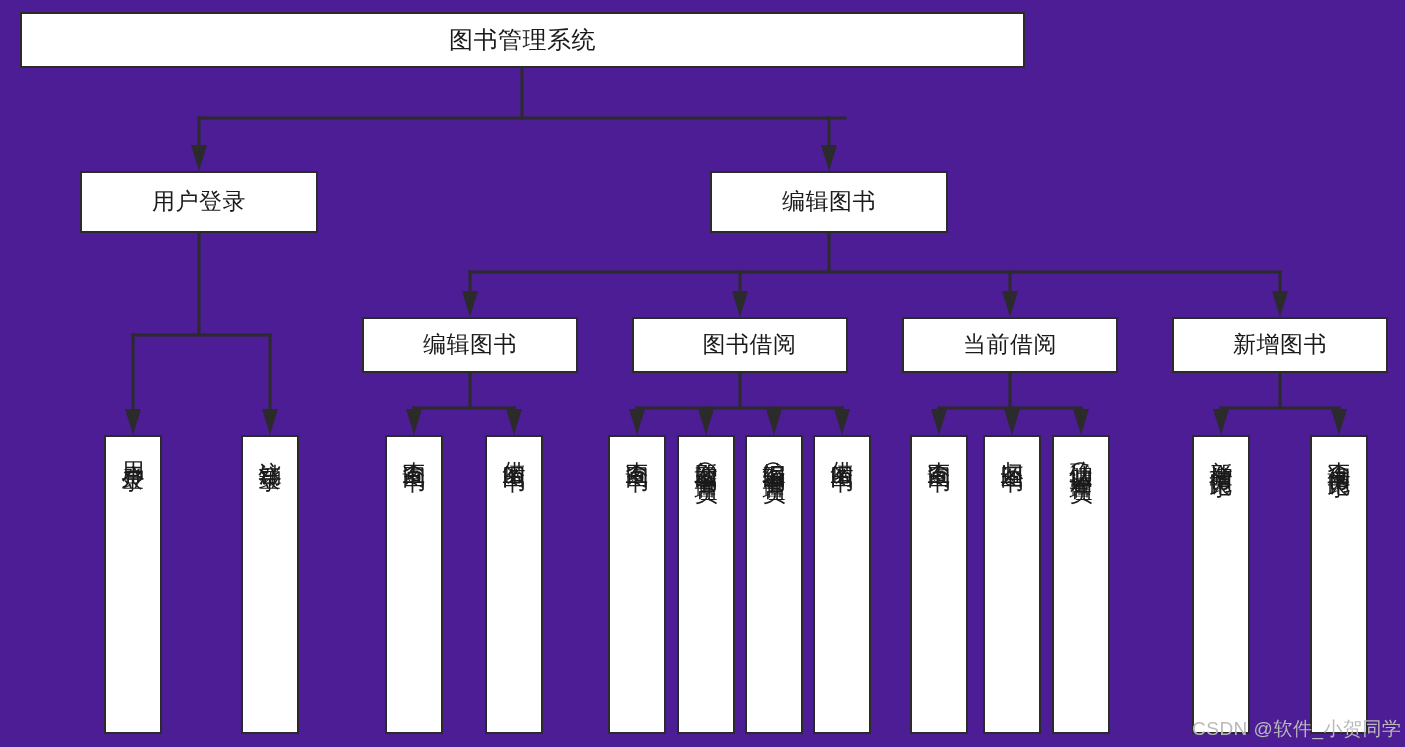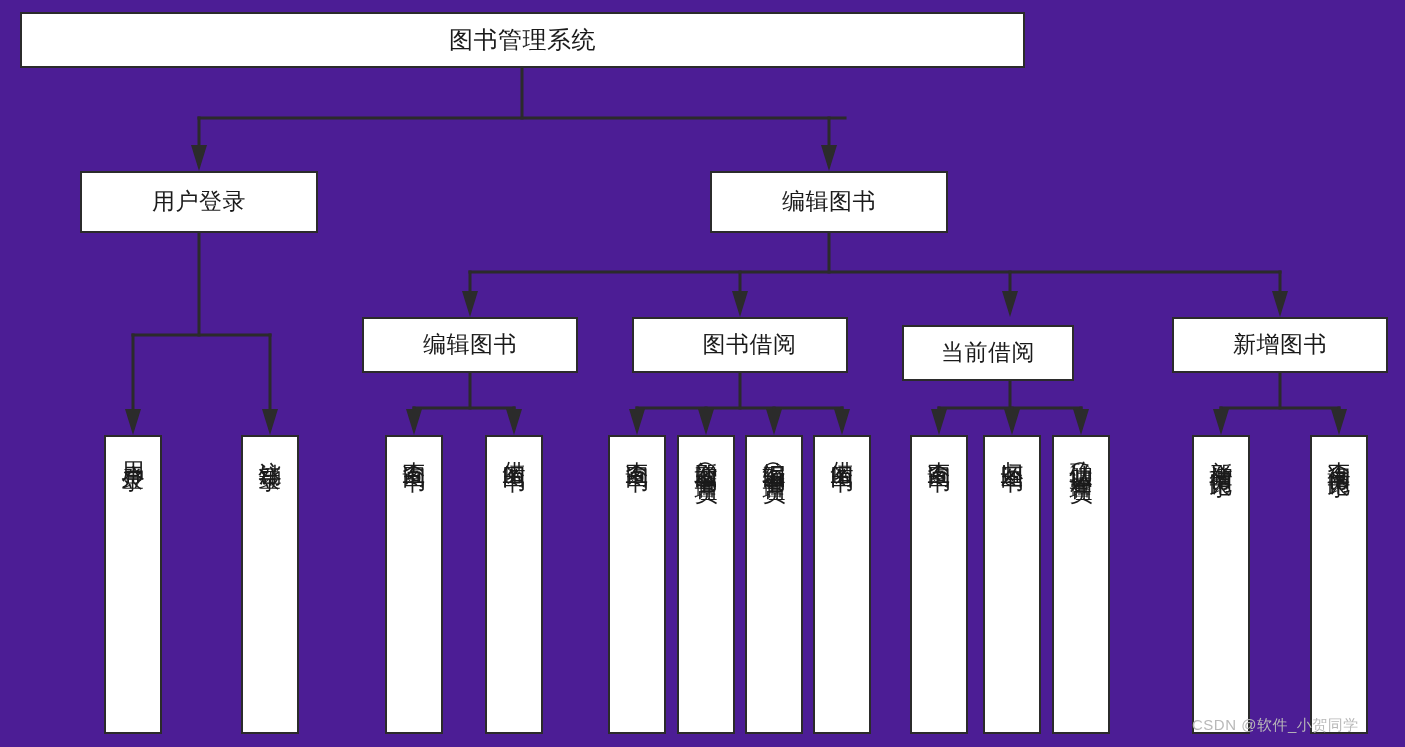--- a/index.html
+++ b/index.html
@@ -55,21 +55,21 @@
     text-orientation: upright;
     font-size: 23px;
     letter-spacing: 3px;
     line-height: 1;
     white-space: nowrap;
   }
   .node.root .node-label { font-size: 24px; }
   .watermark {
     position: absolute;
     color: #b9b9b9;
-    font-size: 15px;
+    font-size: 19px;
     white-space: nowrap;
     letter-spacing: 0.5px;
   }
 </style>
 </head>
 <body>
 
 <div id="canvas">
   <svg id="wires" viewBox="0 0 1405 747" xmlns="http://www.w3.org/2000/svg">
       <path d="M522,68 L522,118" stroke="#2b2b2b" stroke-width="3" fill="none" stroke-linecap="square"></path>
@@ -134,21 +134,21 @@
       </div>
       <div class="node horiz" style="left: 710px; top: 171px; width: 238px; height: 62px; border-color: rgb(43, 43, 43); color: rgb(26, 26, 26);">
         <span class="node-label">编辑图书</span>
       </div>
       <div class="node horiz" style="left: 362px; top: 317px; width: 216px; height: 56px; border-color: rgb(43, 43, 43); color: rgb(26, 26, 26);">
         <span class="node-label">编辑图书</span>
       </div>
       <div class="node horiz" style="left: 632px; top: 317px; width: 216px; height: 56px; border-color: rgb(43, 43, 43); color: rgb(26, 26, 26); padding-left: 19px;">
         <span class="node-label">图书借阅</span>
       </div>
-      <div class="node horiz" style="left: 902px; top: 317px; width: 172px; height: 56px; border-color: rgb(43, 43, 43); color: rgb(26, 26, 26); margin-top: 8px;">
+      <div class="node horiz" style="left: 902px; top: 317px; width: 216px; height: 56px; border-color: rgb(43, 43, 43); color: rgb(26, 26, 26);">
         <span class="node-label">当前借阅</span>
       </div>
       <div class="node horiz" style="left: 1172px; top: 317px; width: 216px; height: 56px; border-color: rgb(43, 43, 43); color: rgb(26, 26, 26);">
         <span class="node-label">新增图书</span>
       </div>
       <div class="node vert" style="left: 104px; top: 435px; width: 58px; height: 299px; border-color: rgb(43, 43, 43); color: rgb(26, 26, 26);">
         <span class="node-label">用户登录</span>
       </div>
       <div class="node vert" style="left: 241px; top: 435px; width: 58px; height: 299px; border-color: rgb(43, 43, 43); color: rgb(26, 26, 26);">
         <span class="node-label">注销登录</span>

